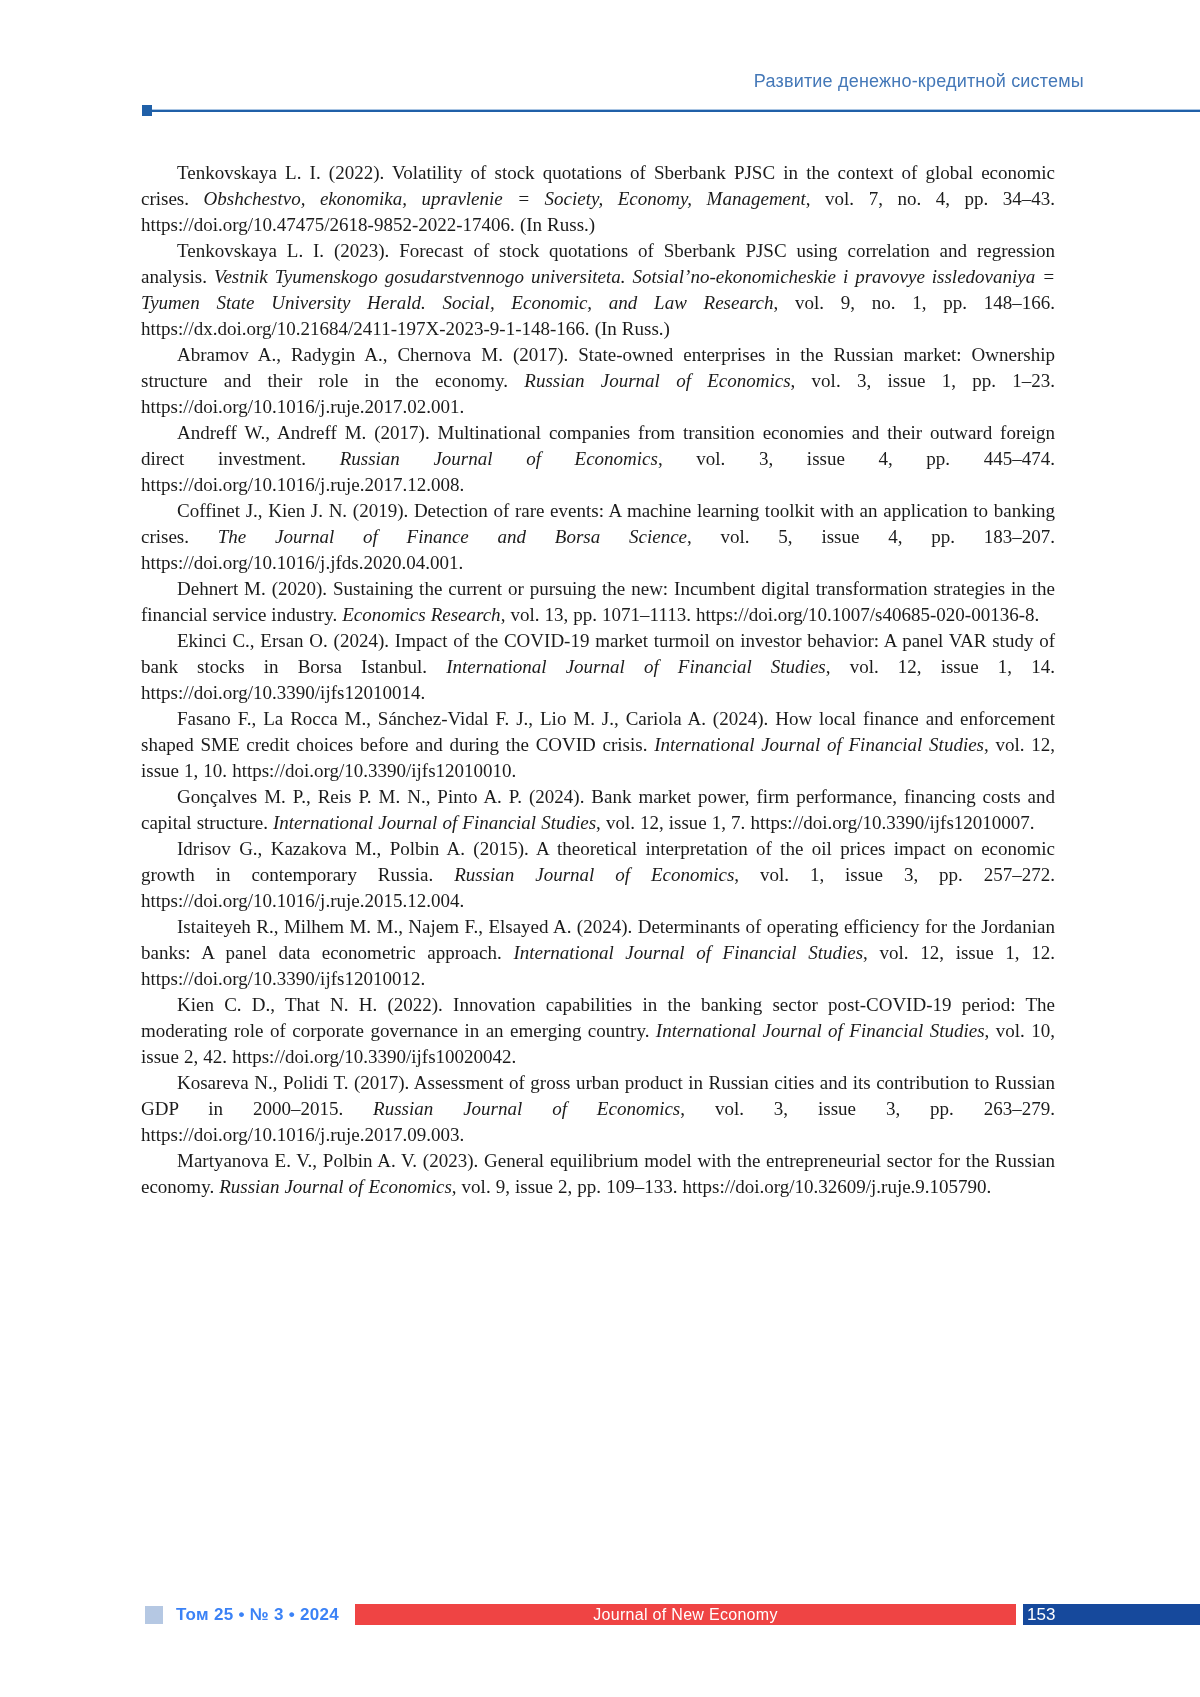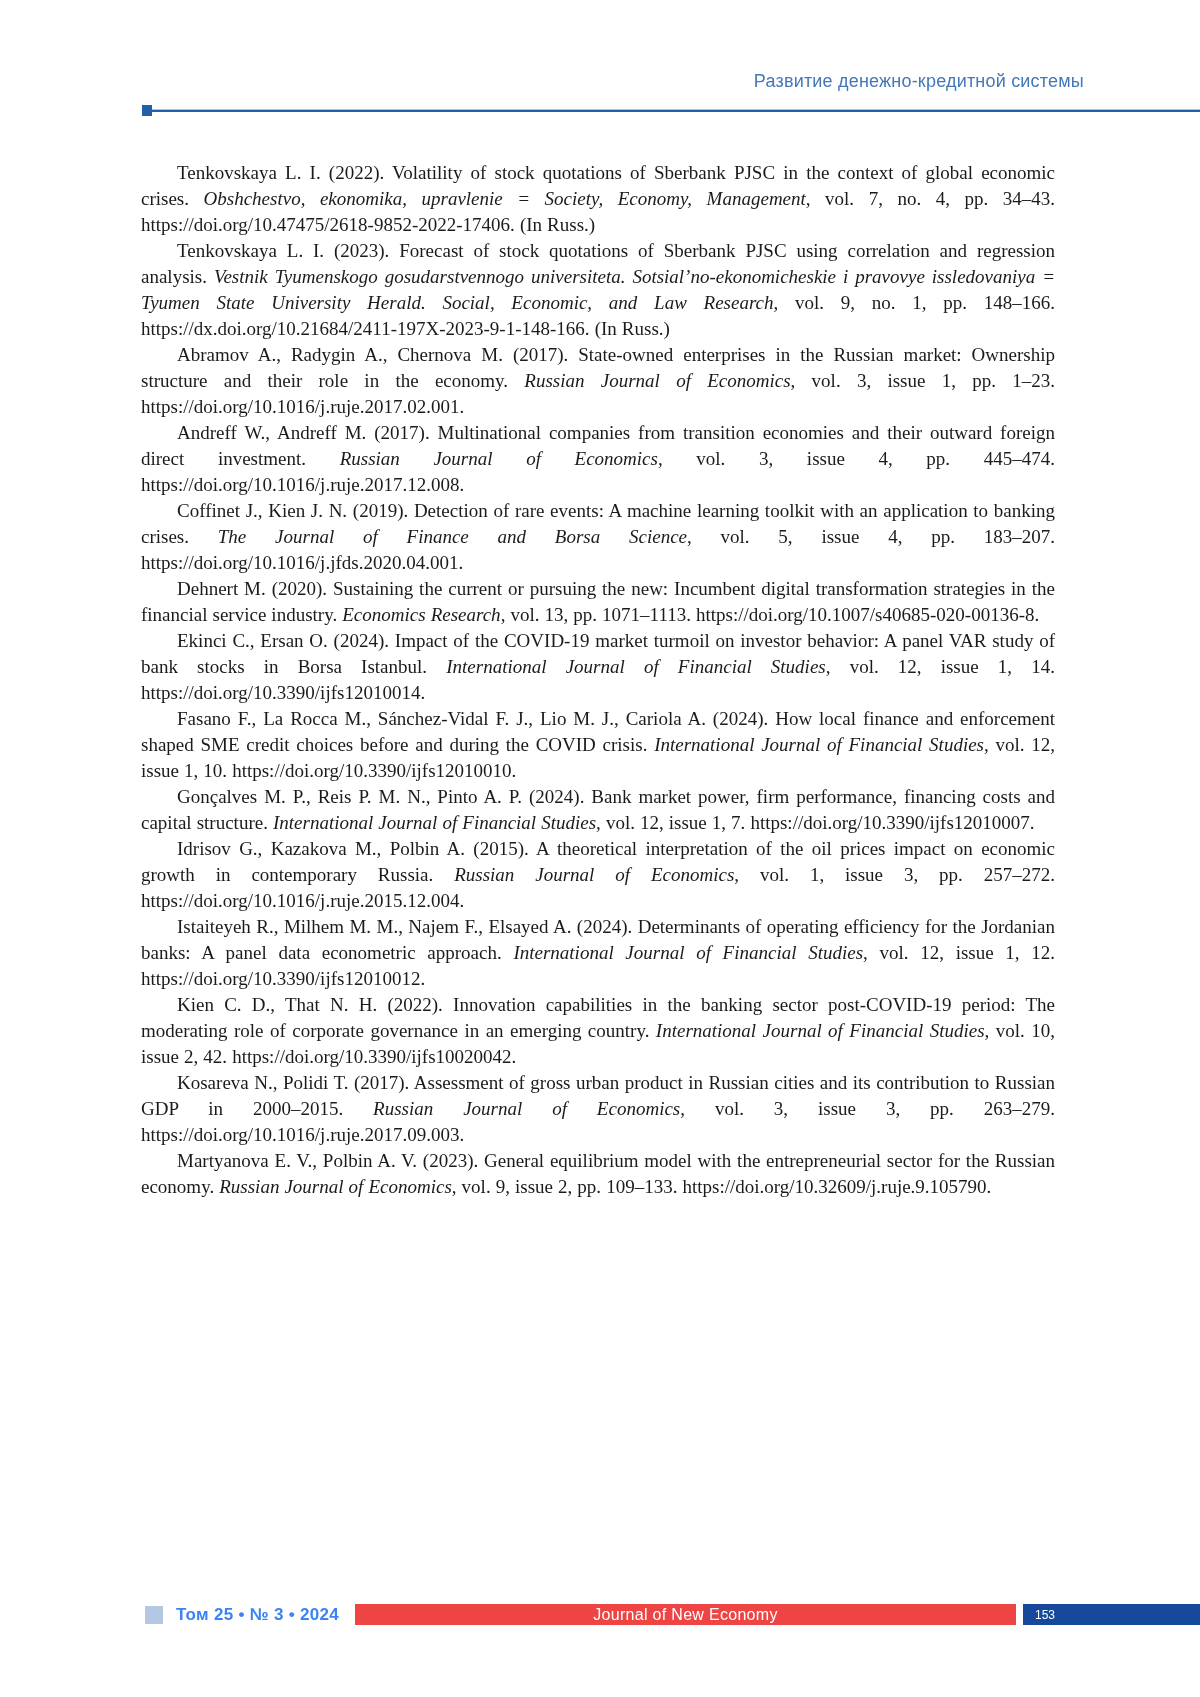--- a/index.html
+++ b/index.html
@@ -109,23 +109,23 @@
     left: 1023px;
     top: 1604px;
     width: 177px;
     height: 21px;
     background: #16499c;
     display: flex;
     align-items: center;
   }
   .page-number-box span {
     font-family: "Liberation Sans", sans-serif;
-    font-size: 12px;
+    font-size: 17px;
     color: #ffffff;
-    padding-left: 12px;
+    padding-left: 4px;
   }
 </style>
 </head>
 <body>
 
 <header>
   <div class="running-title">Развитие денежно-кредитной системы</div>
   <div class="head-rule">
     <span class="rule-square"></span>
   </div>

